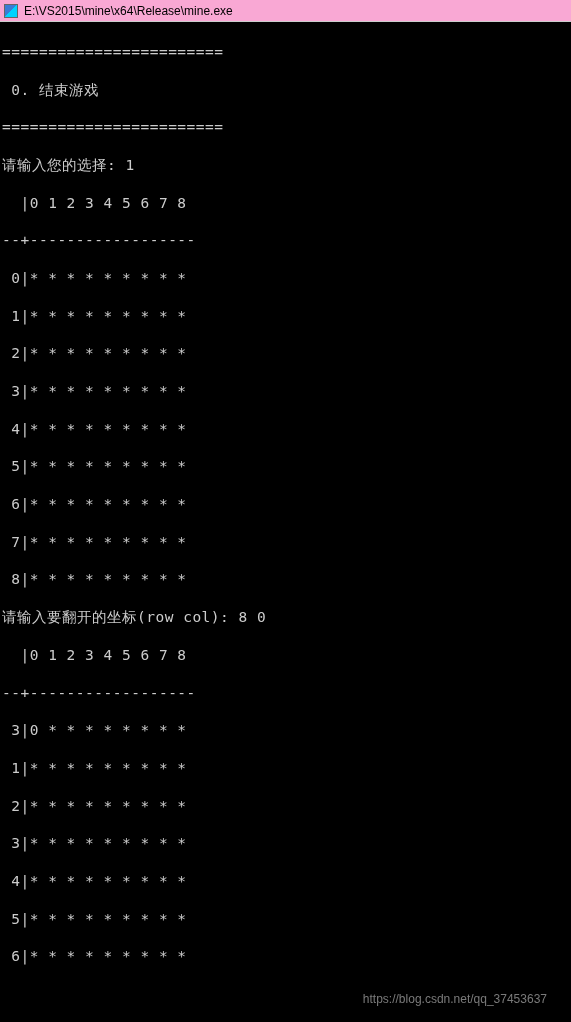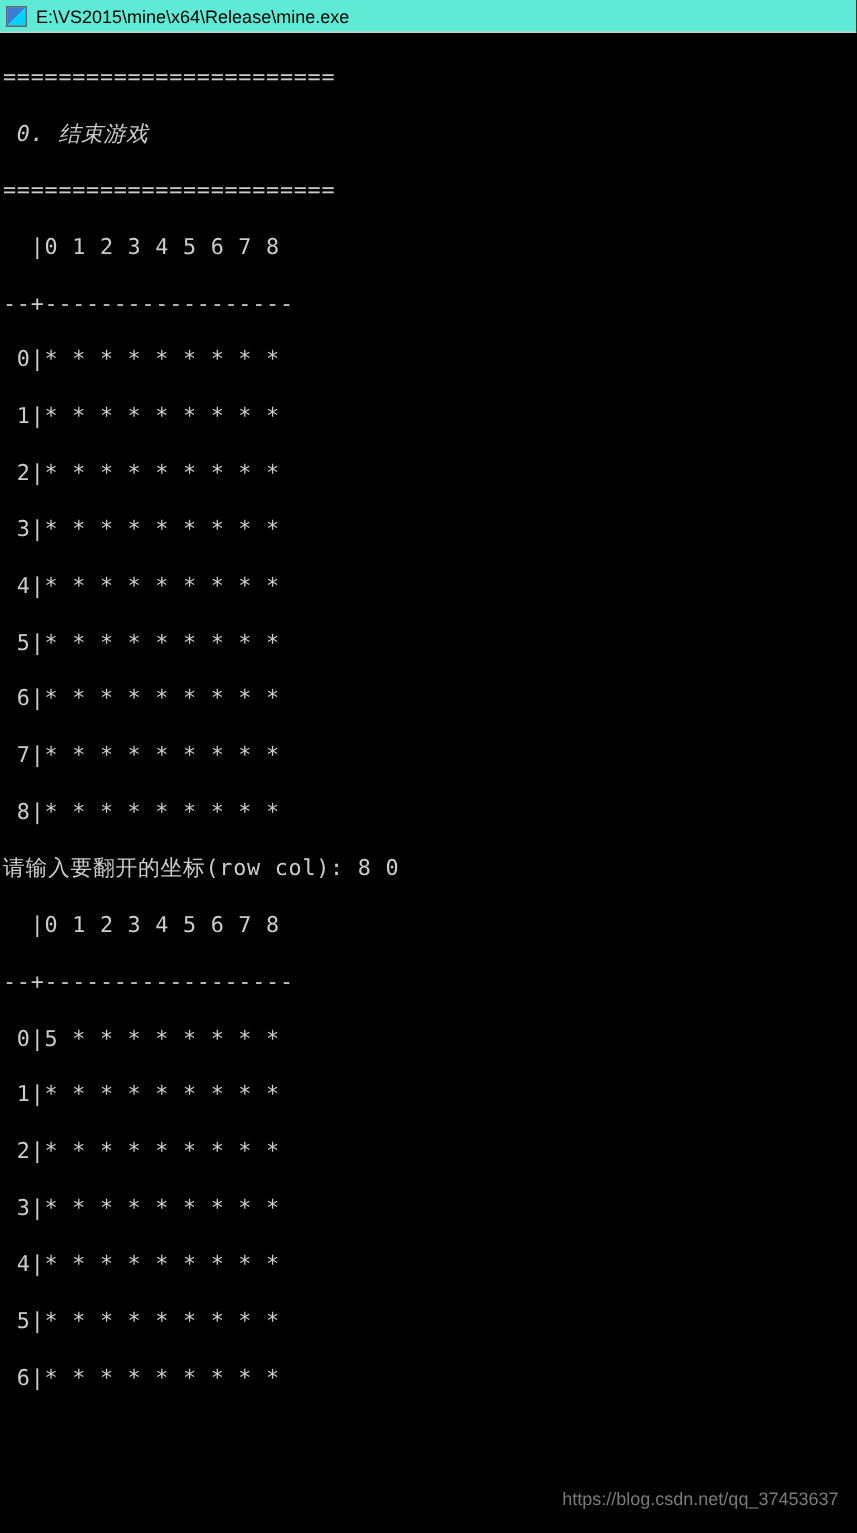--- a/index.html
+++ b/index.html
@@ -10,21 +10,21 @@
     body {
       width: 571px;
       height: 1022px;
       background: #000;
       font-family: 'SimSun', 'NSimSun', monospace;
       font-size: 14px;
       overflow: hidden;
       position: relative;
     }
     .titlebar {
-      background: #5eead4;
+      background: #f9a8d4;
       height: 22px;
       display: flex;
       align-items: center;
       padding: 0 4px;
       border-bottom: 1px solid #ccc;
     }
     .app-icon {
       width: 14px;
       height: 14px;
       border: 1px solid #666;
@@ -45,54 +45,55 @@
       padding: 2px 2px;
       line-height: 1.3;
       white-space: pre;
       font-family: 'SimSun', 'NSimSun', 'Consolas', monospace;
       font-size: 14.5px;
       letter-spacing: 0.5px;
     }
     .watermark {
       position: absolute;
       bottom: 16px;
-      right: 12px;
+      right: 24px;
       color: #999;
       font-family: 'Segoe UI', sans-serif;
       font-size: 12px;
       opacity: 0.8;
     }
   </style>
 </head>
 <body>
 
 <div class="titlebar">
   <span class="app-icon"></span>
   <span class="title-text">E:\VS2015\mine\x64\Release\mine.exe</span>
 </div>
 
 <div class="console">
 <span style="display: block;">========================</span>
-<span style="display: block; font-style: italic;"> 0. 结束游戏</span>
+<span style="display: block;"> 0. 结束游戏</span>
 <span style="display: block;">========================</span>
+<span style="display: block;">请输入您的选择: 1</span>
 <span style="display: block;">  |0 1 2 3 4 5 6 7 8</span>
 <span style="display: block;">--+------------------</span>
 <span style="display: block;"> 0|* * * * * * * * *</span>
 <span style="display: block;"> 1|* * * * * * * * *</span>
 <span style="display: block;"> 2|* * * * * * * * *</span>
 <span style="display: block;"> 3|* * * * * * * * *</span>
 <span style="display: block;"> 4|* * * * * * * * *</span>
 <span style="display: block;"> 5|* * * * * * * * *</span>
 <span style="display: block;"> 6|* * * * * * * * *</span>
 <span style="display: block;"> 7|* * * * * * * * *</span>
 <span style="display: block;"> 8|* * * * * * * * *</span>
 <span style="display: block;">请输入要翻开的坐标(row col): 8 0</span>
 <span style="display: block;">  |0 1 2 3 4 5 6 7 8</span>
 <span style="display: block;">--+------------------</span>
-<span style="display: block;"> 0|5 * * * * * * * *</span>
+<span style="display: block;"> 3|0 * * * * * * * *</span>
 <span style="display: block;"> 1|* * * * * * * * *</span>
 <span style="display: block;"> 2|* * * * * * * * *</span>
 <span style="display: block;"> 3|* * * * * * * * *</span>
 <span style="display: block;"> 4|* * * * * * * * *</span>
 <span style="display: block;"> 5|* * * * * * * * *</span>
 <span style="display: block;"> 6|* * * * * * * * *</span>
 
 
 
 

